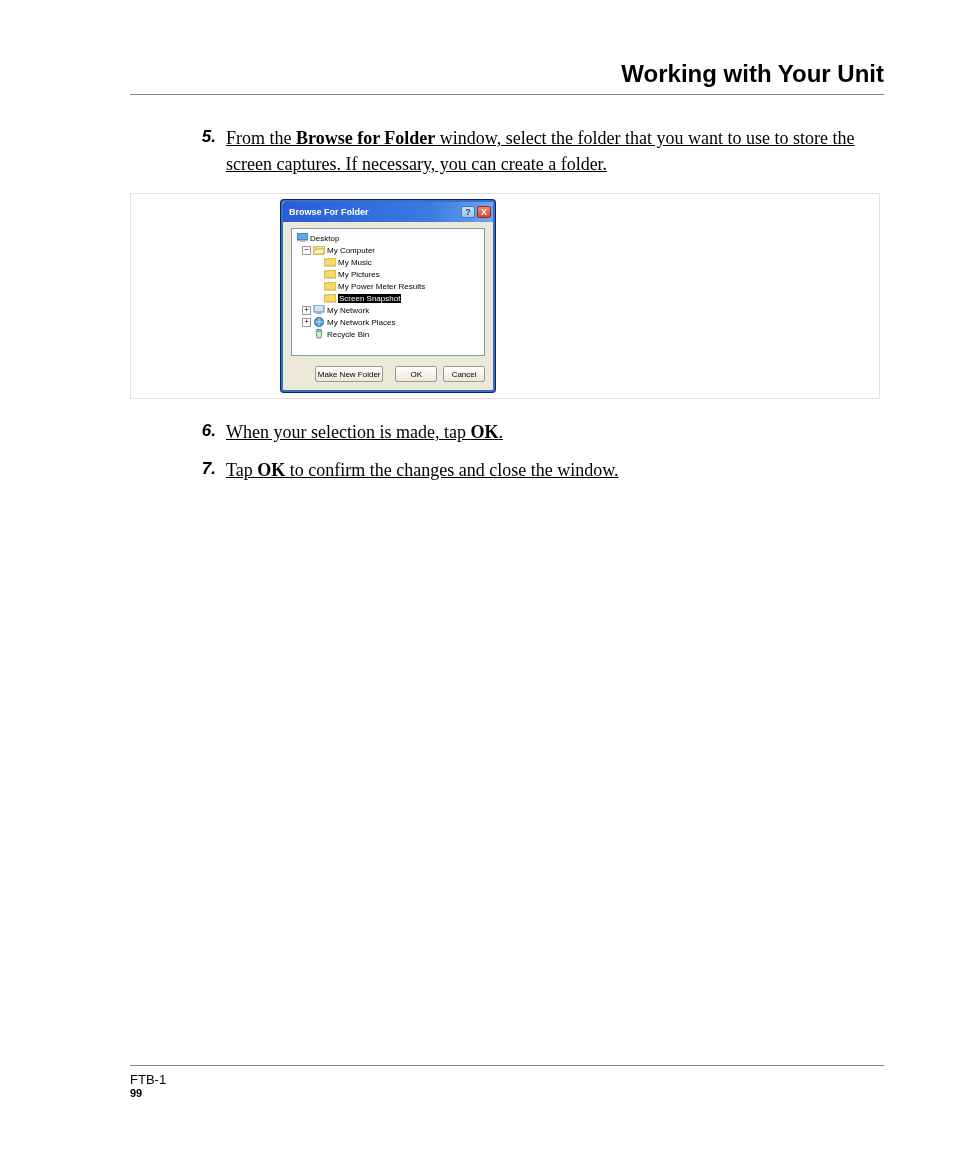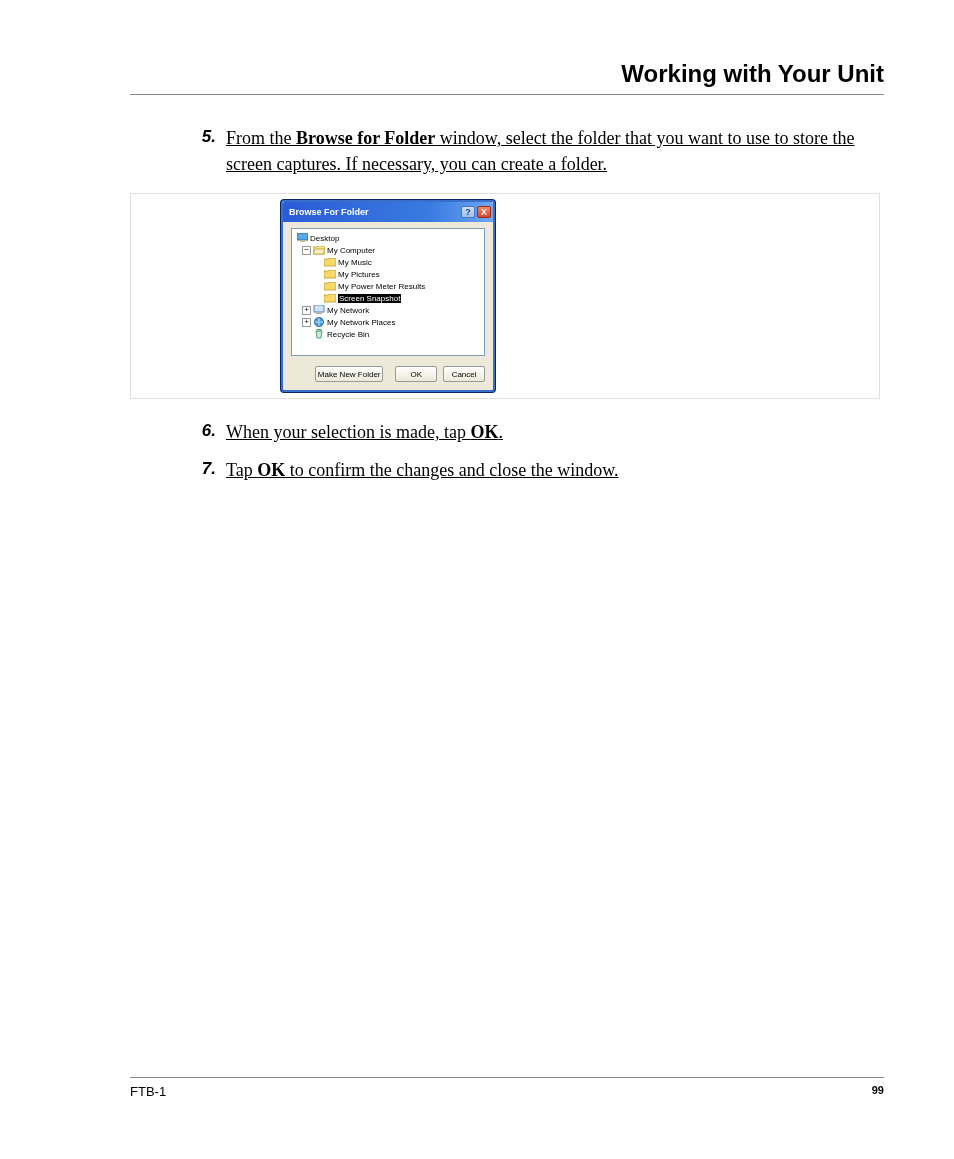--- a/index.html
+++ b/index.html
@@ -199,20 +199,21 @@
   .footer-rule {
     border: none;
     border-top: 1px solid #888;
     margin: 0 0 6px 0;
   }
   .footer-line {
     display: flex;
     justify-content: space-between;
     font-family: Arial, Helvetica, sans-serif;
     font-size: 13px;
+    flex-direction: column;
   }
   .footer-right { font-weight: bold; font-size: 11px;}
 </style>
 </head>
 <body>
 
 <div class="page">
 
   <div class="header">
     <div class="header-title">Working with Your Unit</div>

